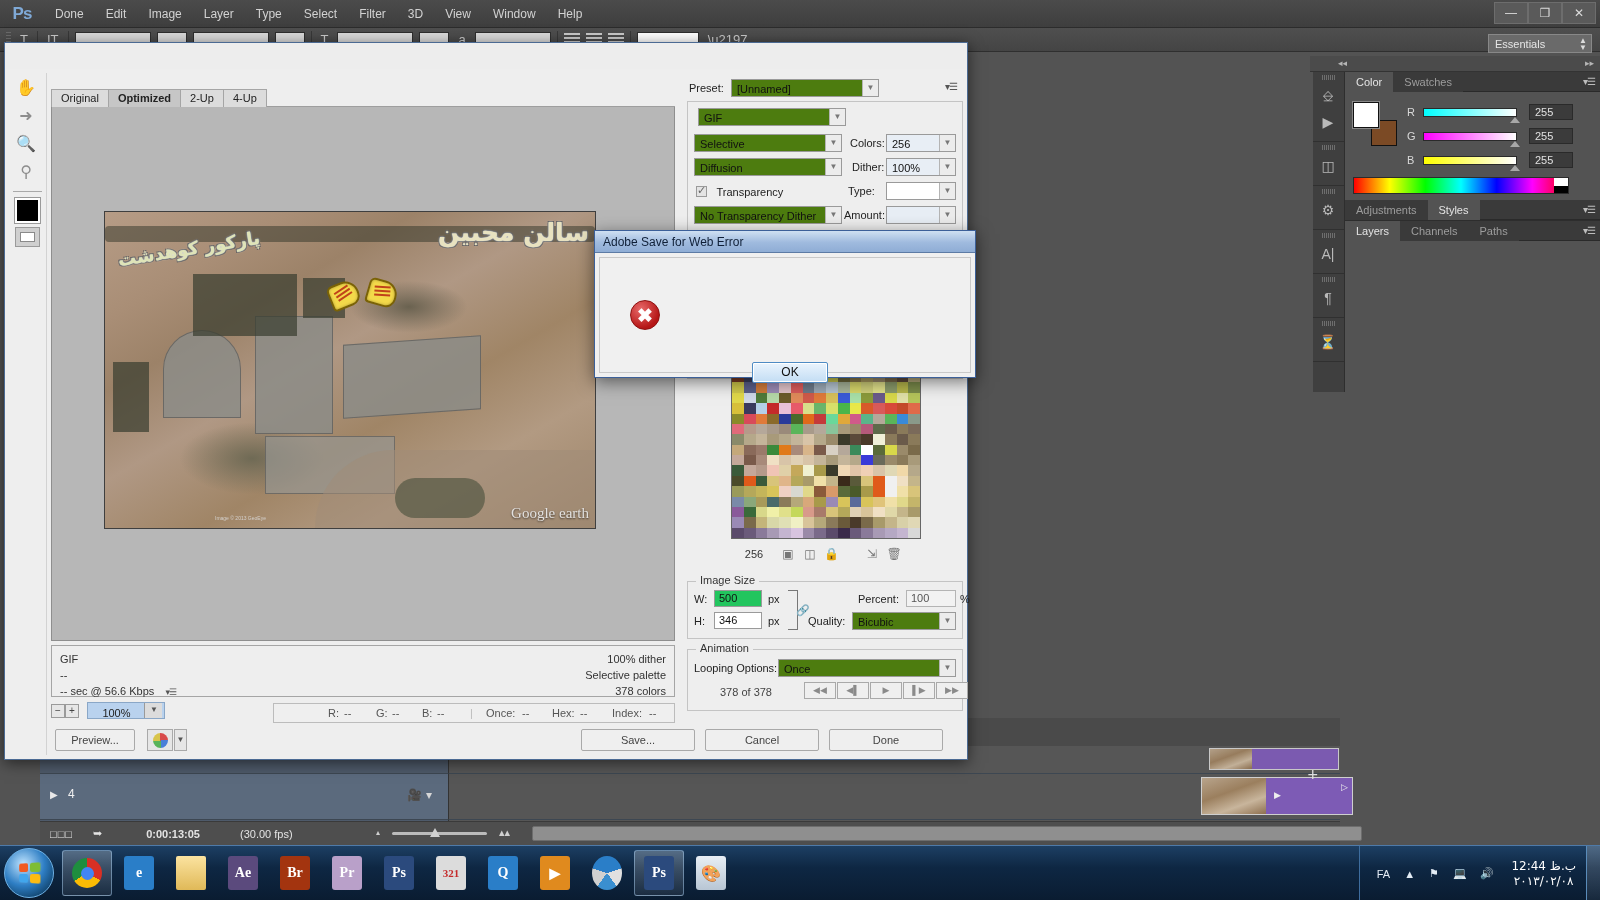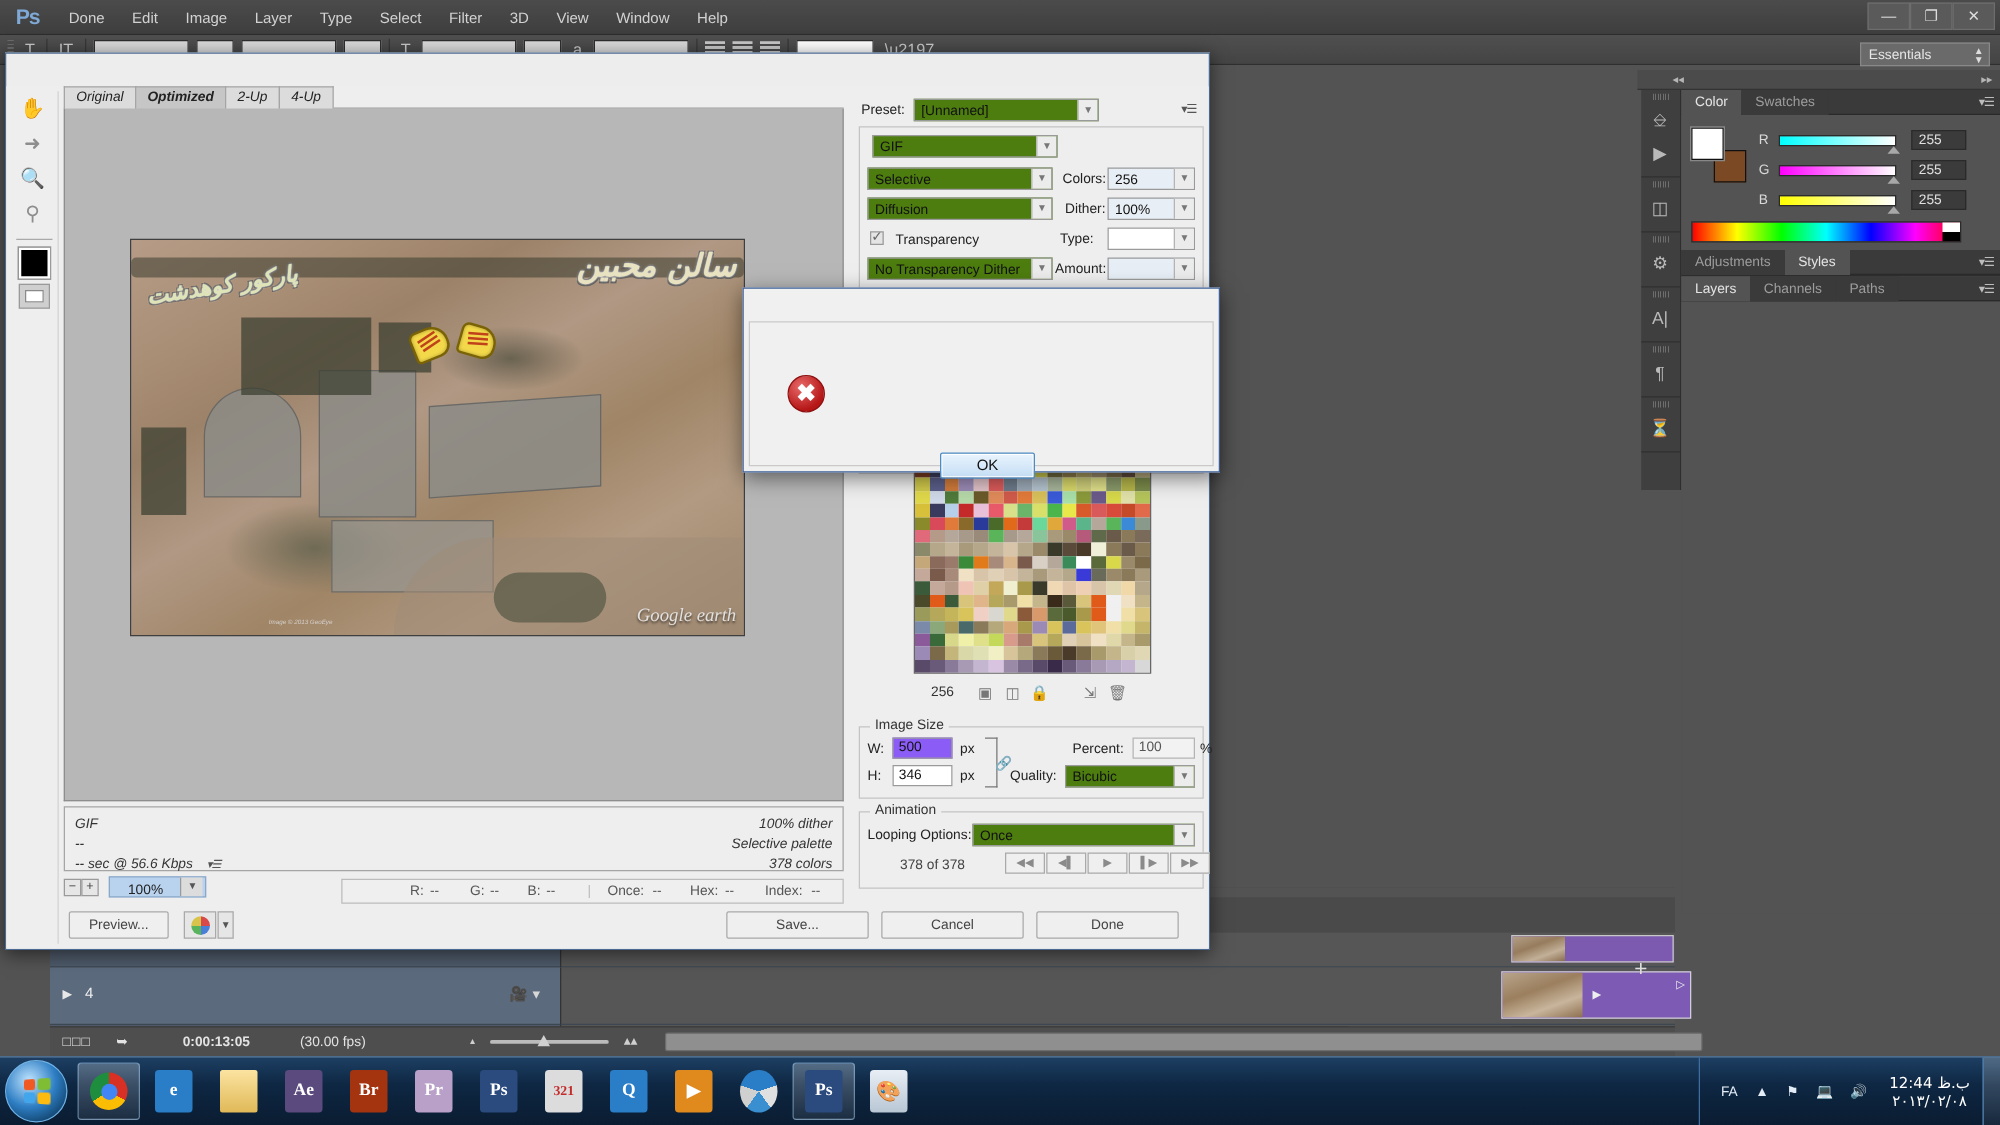--- a/index.html
+++ b/index.html
@@ -146,21 +146,21 @@
   .sfw-body { position:absolute; left:0; top:26px; right:0; bottom:0; background:#eeeeee; }
 
   .sfw-tools { position:absolute; left:4px; top:4px; width:38px; bottom:4px; background:#eeeeee; border-right:1px solid #d2d2d2; }
   .tool { width:34px; height:28px; display:flex; align-items:center; justify-content:center; color:#8d8d8d; font-size:16px; }
   .tool-sep { height:1px; background:#a9a9a9; margin:6px 4px; }
   .tool-swatch { width:25px; height:25px; margin:2px auto; background:#000; border:2px solid #fff; box-shadow:0 0 0 1px #9a9a9a; }
   .tool-slice { width:25px; height:20px; margin:4px auto; border:1px solid #9a9a9a; background:#cfcfcf;
     display:flex; align-items:center; justify-content:center; }
   .tool-slice i { display:block; width:15px; height:10px; background:#fff; border:1px solid #8a8a8a; }
 
-  .previewzone { position:absolute; left:46px; top:0; width:624px; bottom:62px;font-style:italic; }
+  .previewzone { position:absolute; left:46px; top:20px; width:624px; bottom:62px; }
   .view-tabs { display:flex; height:18px; border-bottom:1px solid #9e9e9e; }
   .vtab { padding:0 9px; height:18px; line-height:17px; font-size:11px; color:#222;
     background:#dcdcdc; border:1px solid #a5a5a5; border-bottom:none; margin-right:-1px; }
   .vtab.active { background:#c6c6c6; font-weight:bold; }
   .canvas {
     position:absolute; left:0; top:18px; right:0; bottom:56px;
     background:#b7b7b7; border:1px solid #8e8e8e; border-top:none; overflow:hidden;
   }
   .satimg {
     position:absolute; left:52px; top:104px; width:492px; height:318px;
@@ -914,21 +914,21 @@
             <span class="ct-ico">◫</span>
             <span class="ct-ico">🔒</span>
             <span class="ct-ico" style="margin-left:18px">⇲</span>
             <span class="ct-ico">🗑</span>
           </div>
         </div>
 
         <div class="groupbox" style="left:4px; top:508px; width:276px; height:58px;">
           <span class="grouplbl">Image Size</span>
           <span class="lbl" style="position:absolute; left:6px; top:11px">W:</span>
-          <div style="position:absolute; left:26px; top:8px; width:48px; height:17px; background:#8b5cf6; border:1px solid #9a9a9a; font-size:11px; padding-left:4px; line-height:15px; color:#111">500</div>
+          <div style="position:absolute; left:26px; top:8px; width:48px; height:17px; background:#22c55e; border:1px solid #9a9a9a; font-size:11px; padding-left:4px; line-height:15px; color:#111">500</div>
           <span class="lbl" style="position:absolute; left:80px; top:11px">px</span>
           <span class="lbl" style="position:absolute; left:6px; top:33px">H:</span>
           <div style="position:absolute; left:26px; top:30px; width:48px; height:17px; background:#fff; border:1px solid #9a9a9a; font-size:11px; padding-left:4px; line-height:15px; color:#111">346</div>
           <span class="lbl" style="position:absolute; left:80px; top:33px">px</span>
           <span style="position:absolute; left:100px; top:8px; width:10px; height:40px; border:1px solid #777; border-left:none"></span>
           <span style="position:absolute; left:108px; top:22px; color:#777; font-size:11px">🔗</span>
           <span class="lbl" style="position:absolute; left:170px; top:11px">Percent:</span>
           <div style="position:absolute; left:218px; top:8px; width:50px; height:17px; background:#f2f2f2; border:1px solid #b4b4b4; font-size:11px; padding-left:4px; line-height:15px; color:#555">100</div>
           <span class="lbl" style="position:absolute; left:272px; top:11px">%</span>
           <span class="lbl" style="position:absolute; left:120px; top:33px">Quality:</span>
@@ -951,20 +951,21 @@
           <span class="anim-nav" style="position:absolute; left:182px; top:32px">▶</span>
           <span class="anim-nav" style="position:absolute; left:215px; top:32px">▌▶</span>
           <span class="anim-nav" style="position:absolute; left:248px; top:32px">▶▶</span>
         </div>
       </div>
 
     </div>
   </div>
 
   <div class="errdlg">
+    <div class="errdlg-title">Adobe Save for Web Error</div>
     <div class="errdlg-body">
       <div class="err-icon">✖</div>
       <div class="err-ok">OK</div>
     </div>
   </div>
 
 </div>
 
 <div class="taskbar">
   <div class="startorb">

